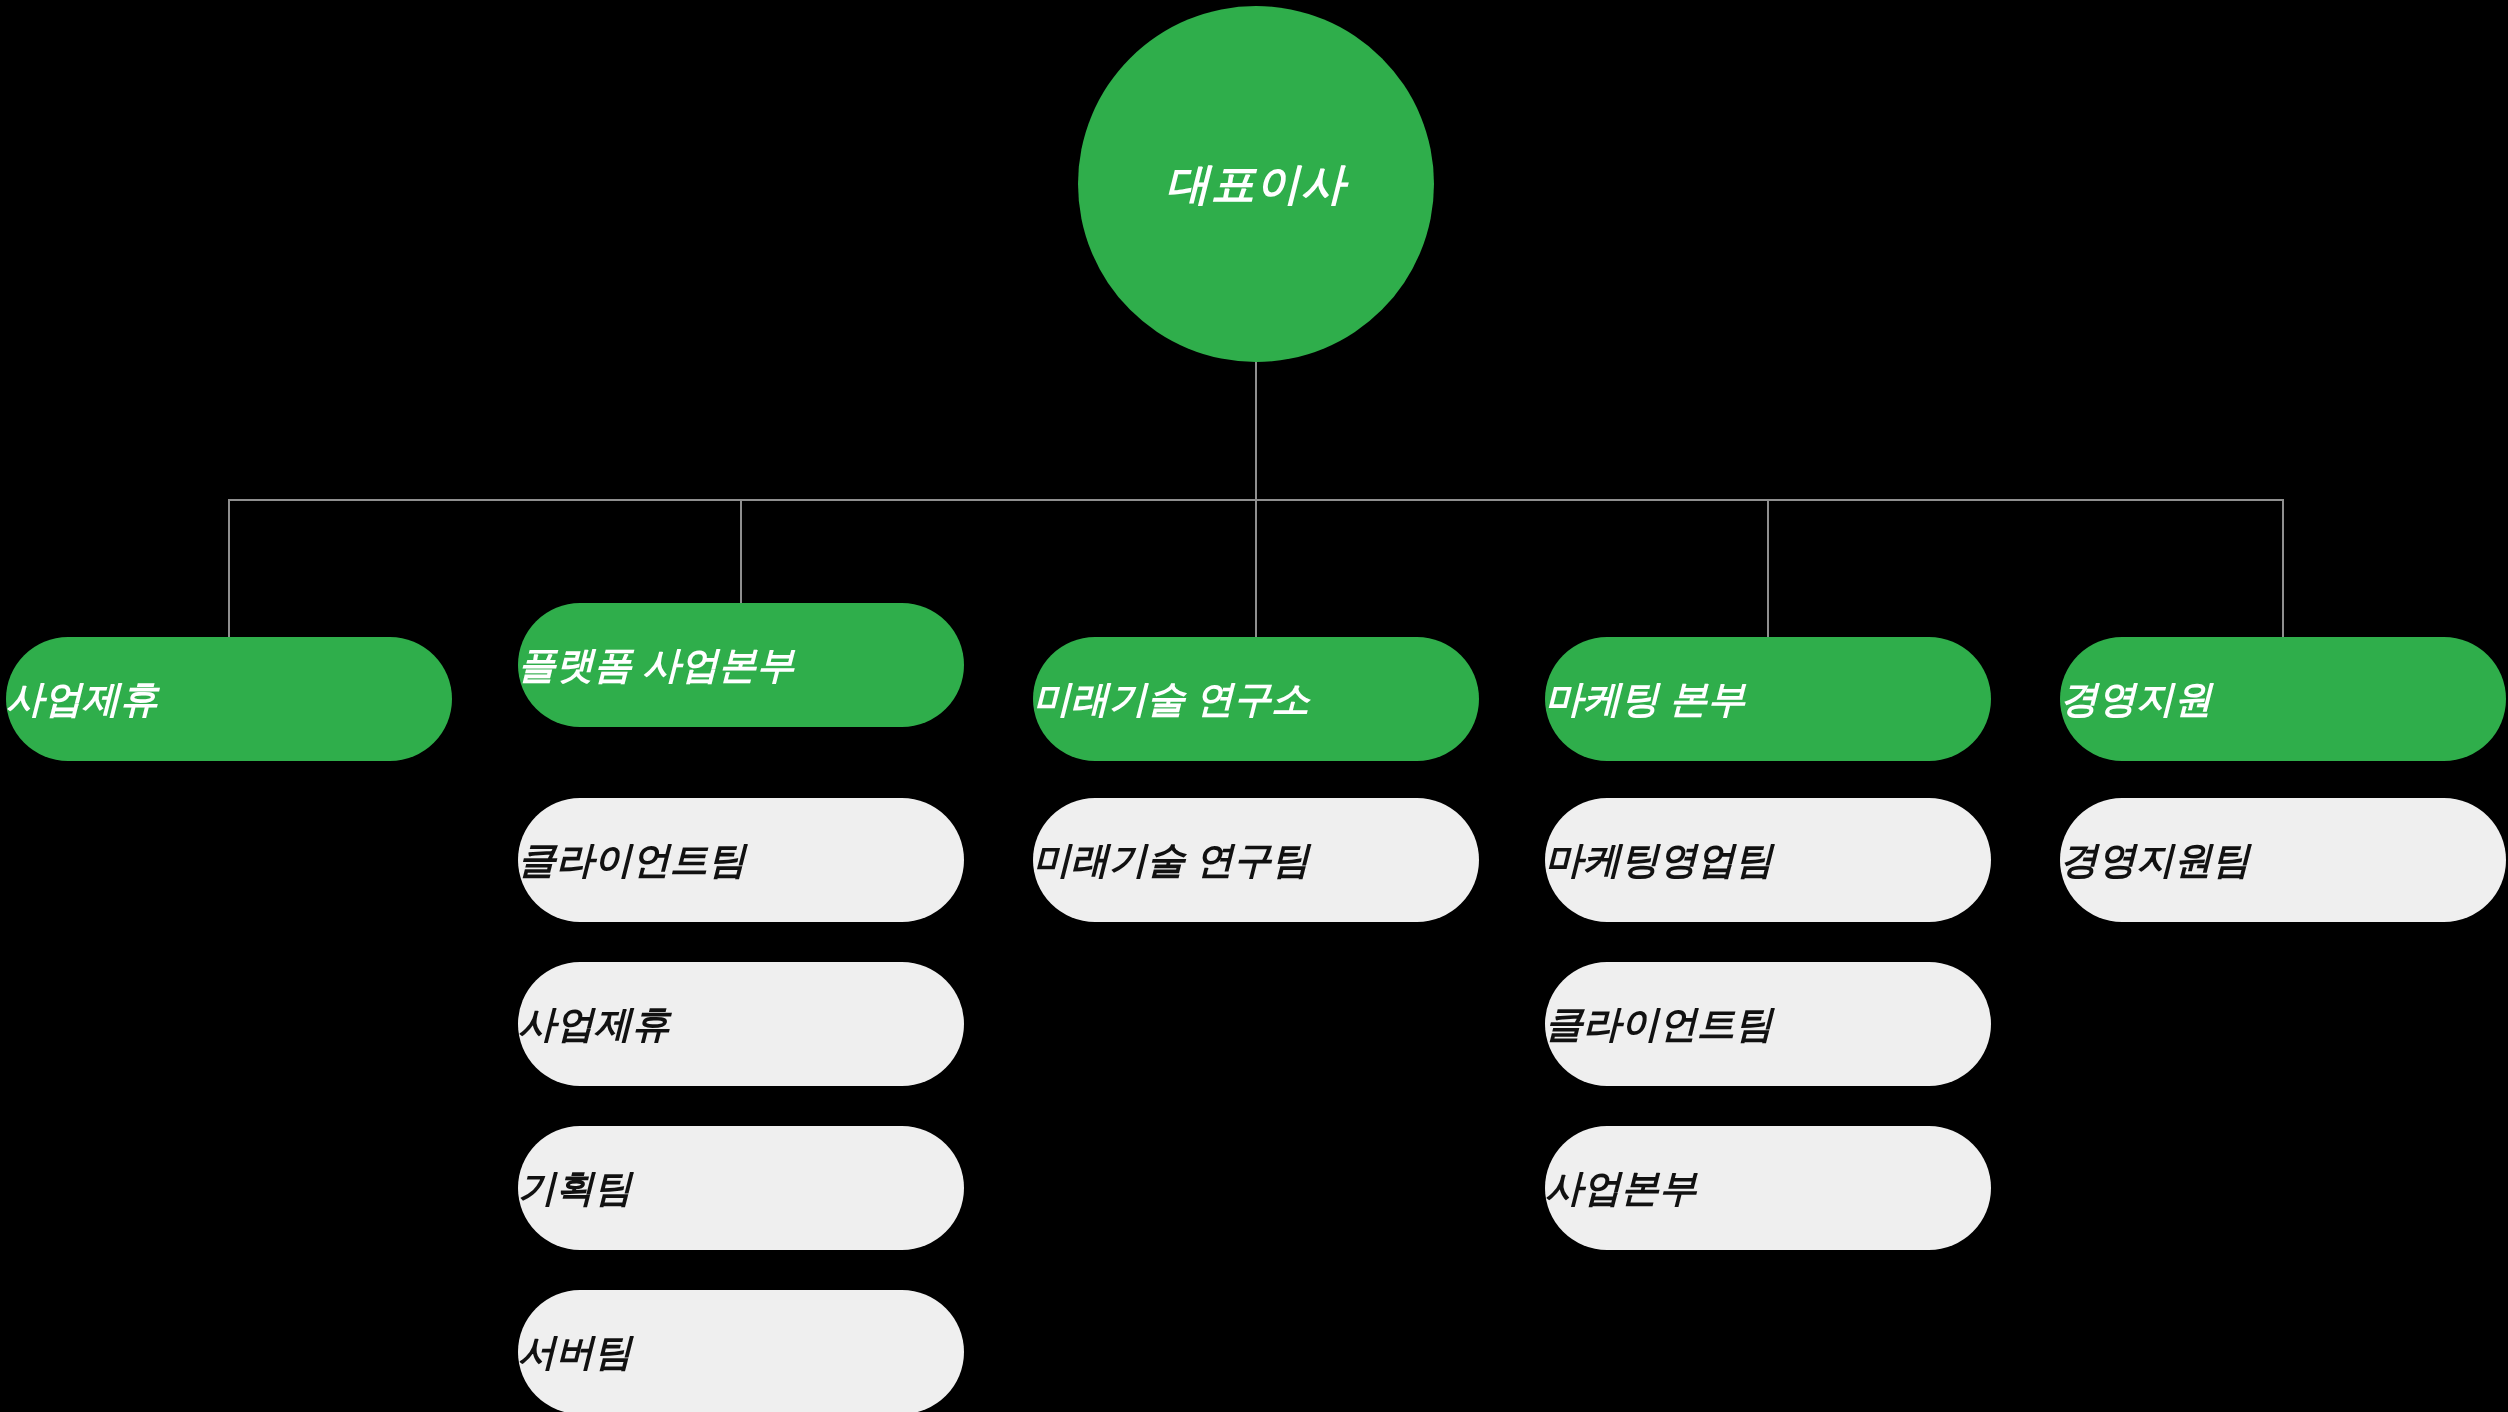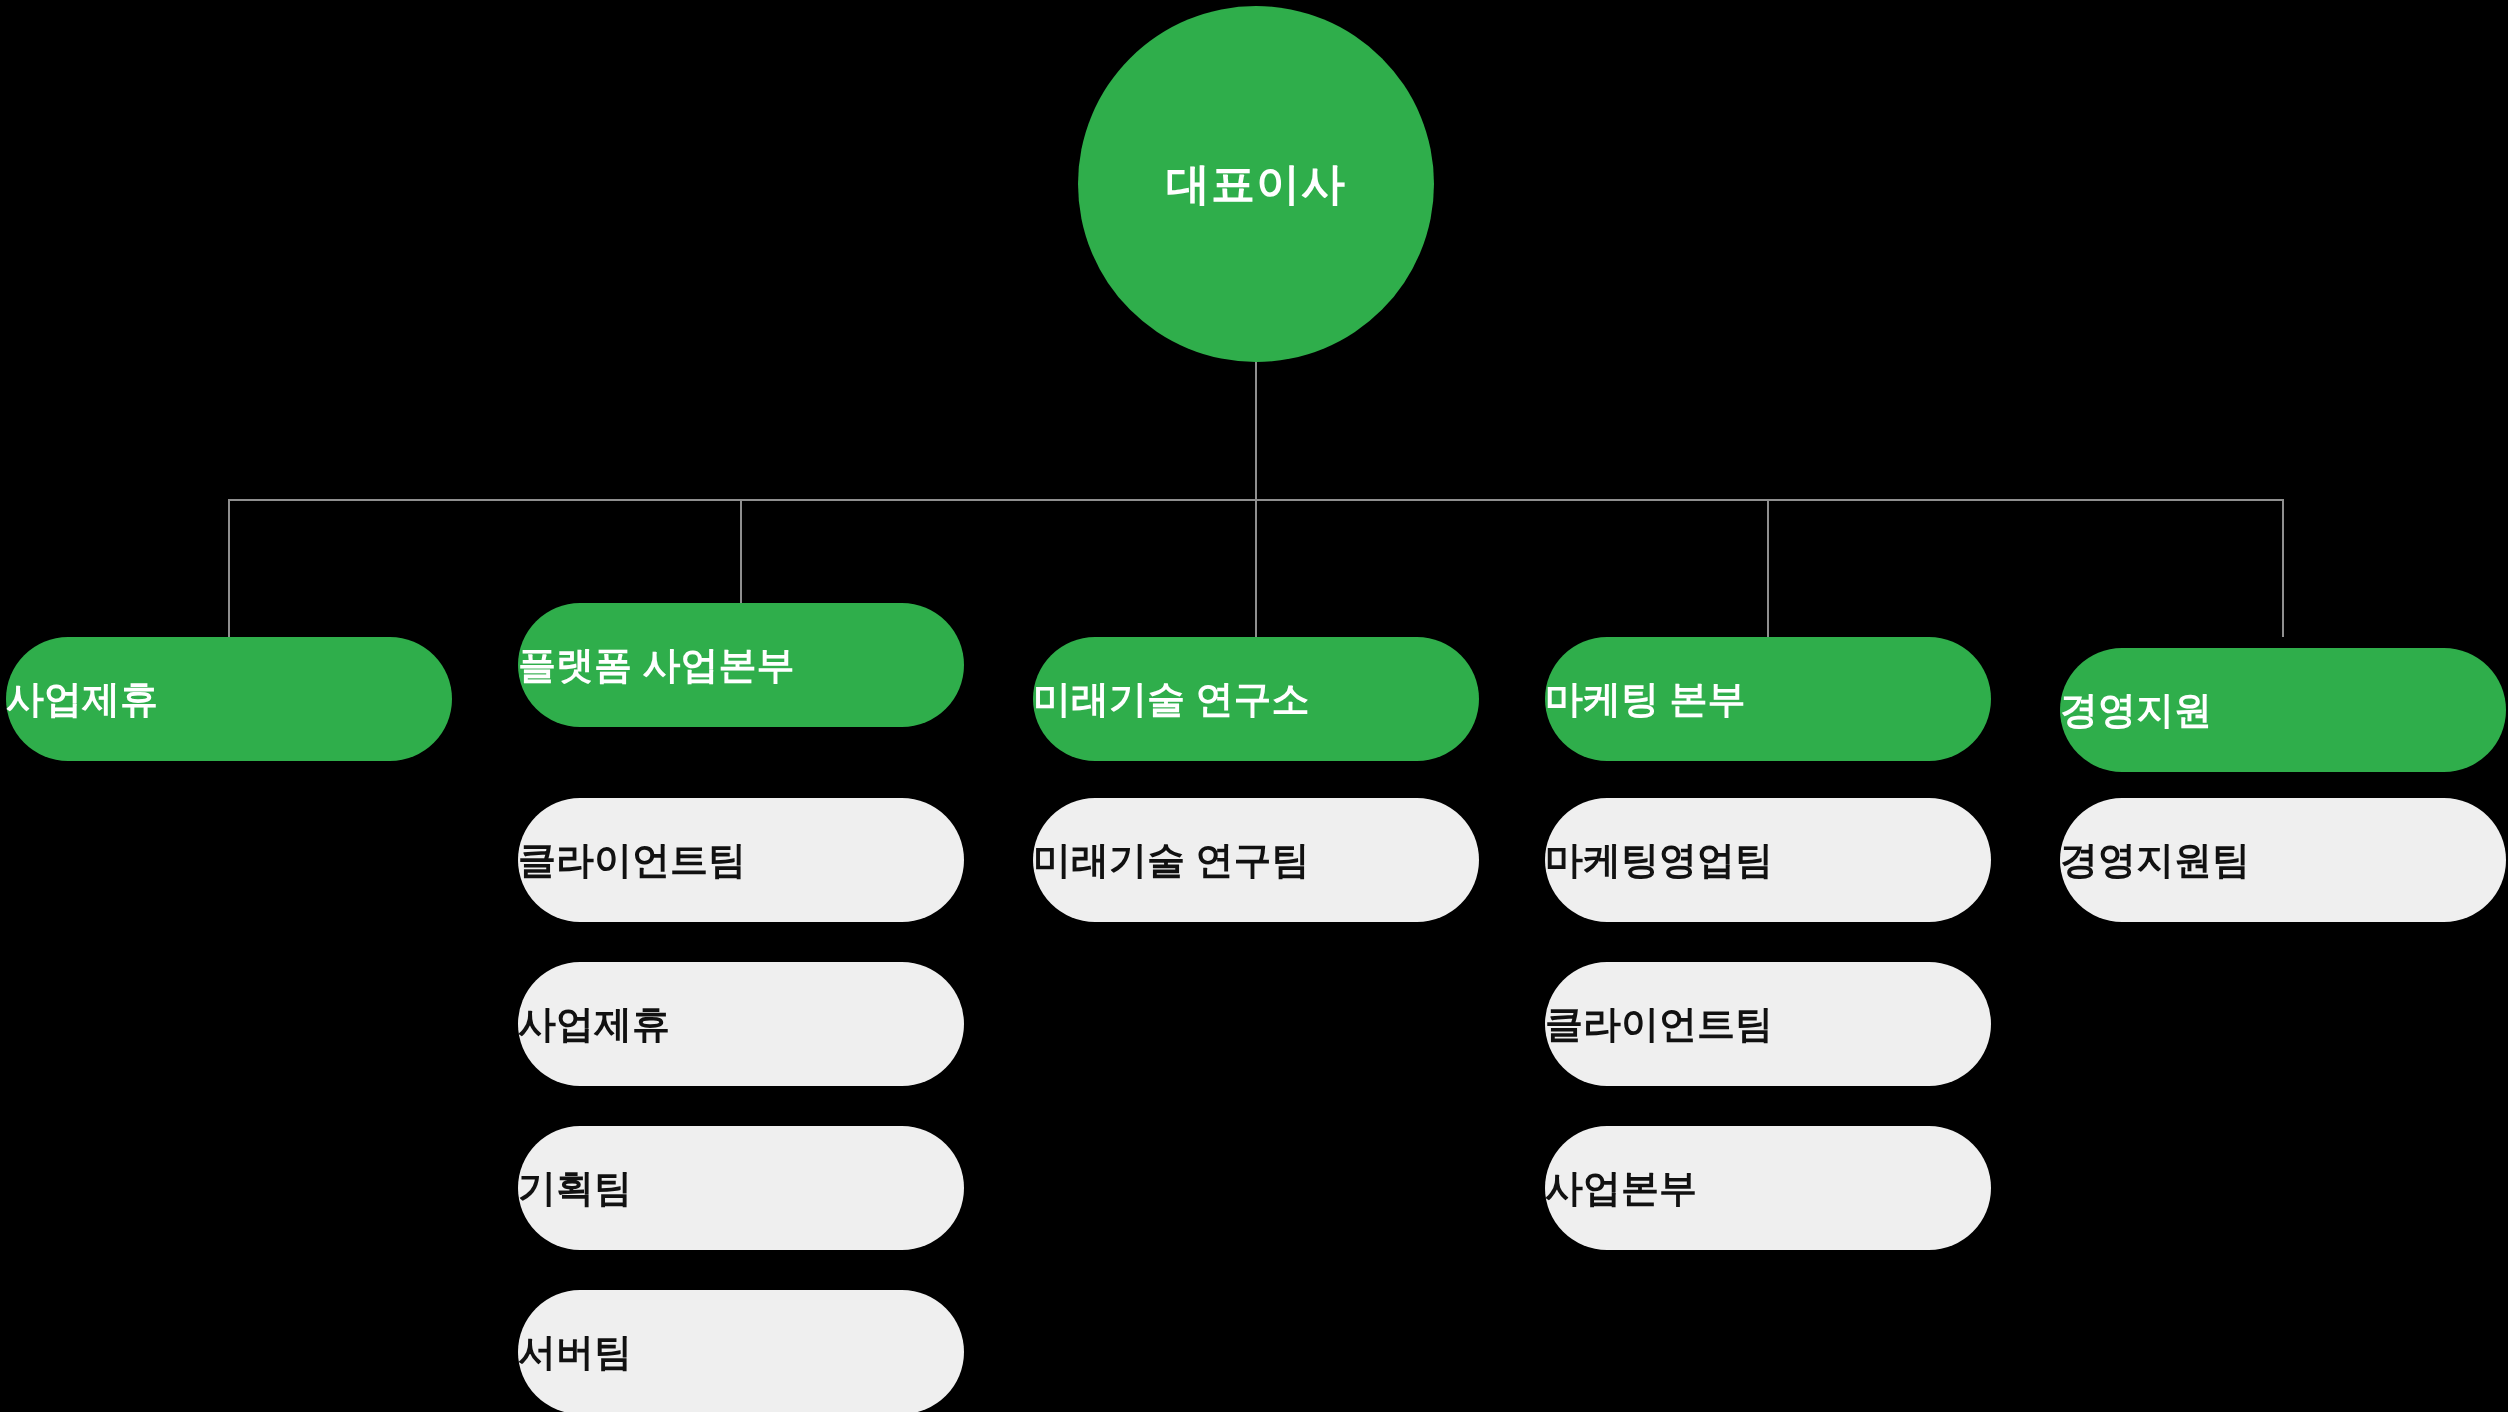--- a/index.html
+++ b/index.html
@@ -1,15 +1,15 @@
 <!DOCTYPE html>
 <html style="--bg: #000000; --green: #2fae4b; --green-text: #ffffff; --team-bg: #efefef; --team-text: #111111; --line: #8f8f8f;"><head>
 <meta charset="utf-8">
 <style>
-  * { box-sizing: border-box; margin: 0; padding: 0; }
+  * { box-sizing: border-box; margin: 0; padding: 0; font-style: italic; }
   html, body { width: 2508px; height: 1412px; }
   body {
     background: var(--bg, #000000);
     font-family: "Liberation Sans", "DejaVu Sans", sans-serif;
     position: relative;
     overflow: hidden;
   }
   .chart { position: absolute; inset: 0; }
   .root-node {
     position: absolute;
@@ -91,20 +91,20 @@
       </div>
       <div class="pill team" style="left: 1545px; top: 798px;">
         <span>마케팅영업팀</span>
       </div>
       <div class="pill team" style="left: 1545px; top: 962px;">
         <span>클라이언트팀</span>
       </div>
       <div class="pill team" style="left: 1545px; top: 1126px;">
         <span>사업본부</span>
       </div>
-      <div class="pill dept" style="left: 2060px; top: 637px; margin-top: 11px;">
+      <div class="pill dept" style="left: 2060px; top: 637px;">
         <span>경영지원</span>
       </div>
       <div class="pill team" style="left: 2060px; top: 798px;">
         <span>경영지원팀</span>
       </div>
     </div>
 </div>
 
 </body></html>

